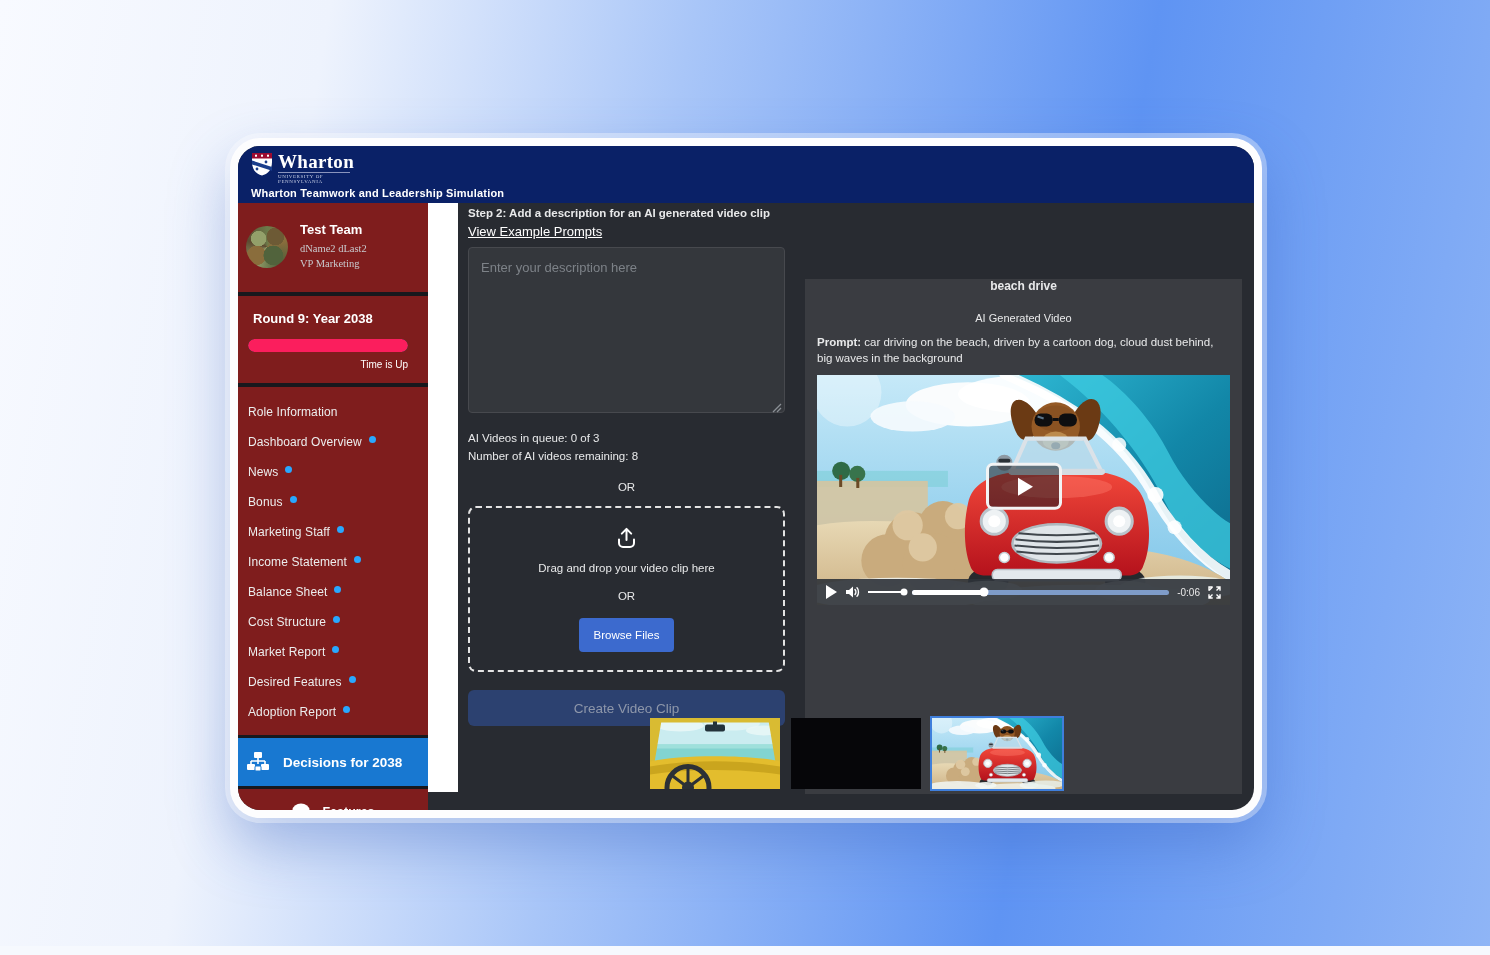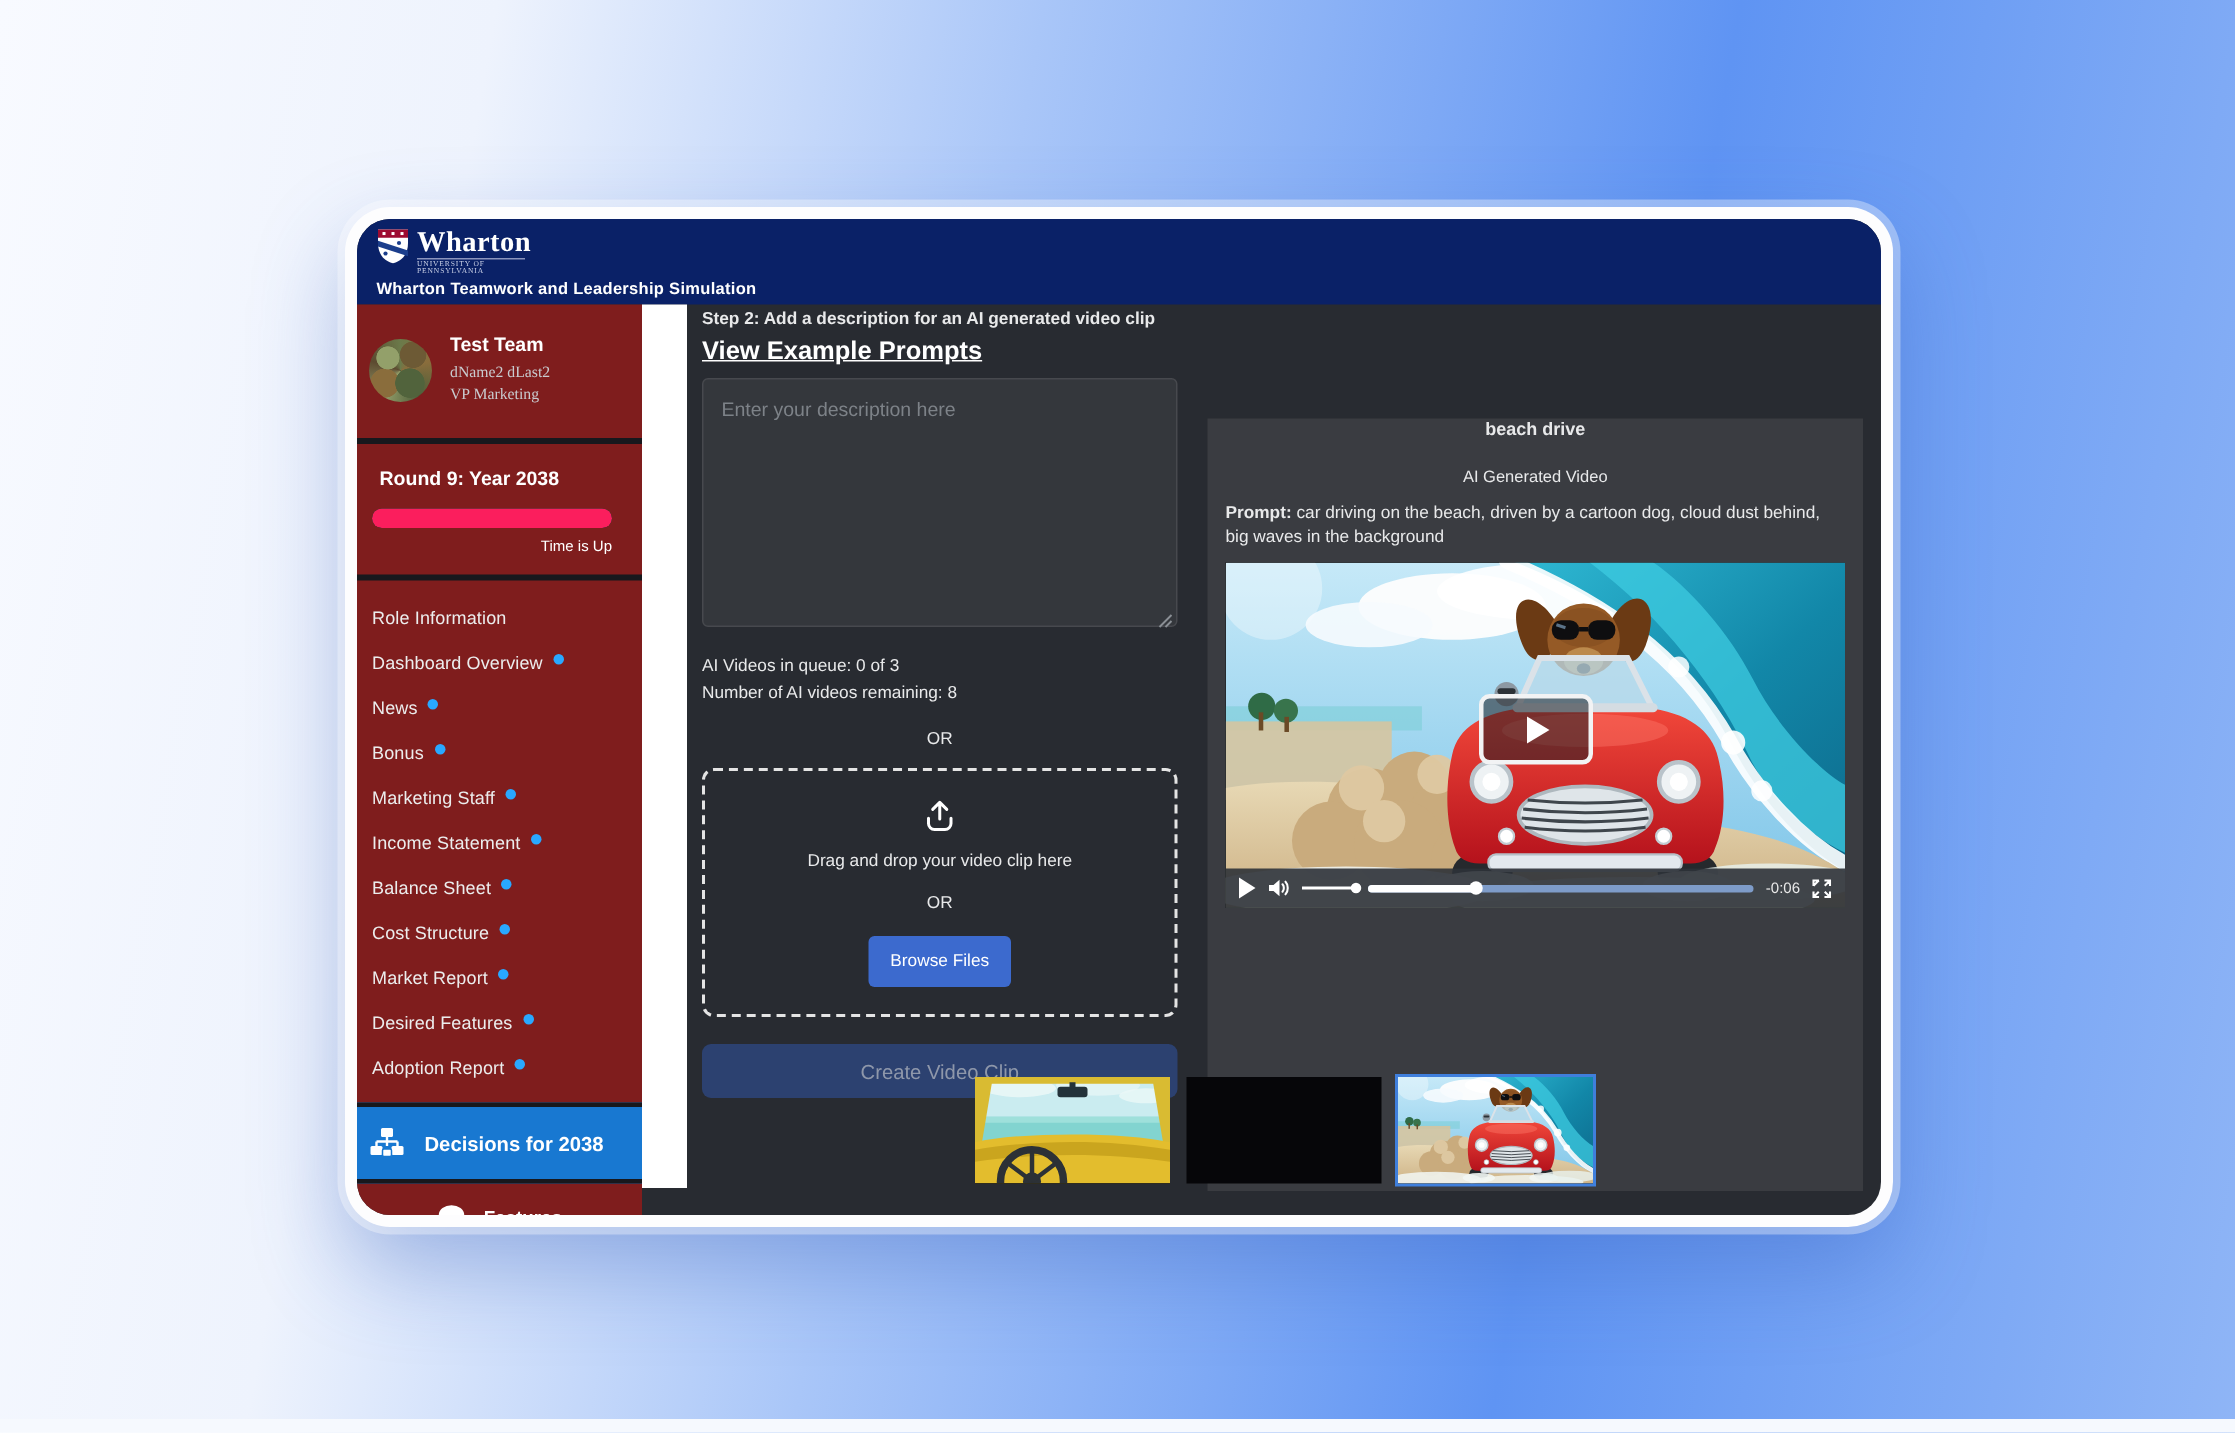--- a/index.html
+++ b/index.html
@@ -59,21 +59,21 @@
   .decisions-label { font-size:13.5px; font-weight:bold; }
   .messages-bar { min-height:46px; display:flex; align-items:center; justify-content:center; gap:9px; cursor:pointer; }
   .messages-label { font-size:12.5px; font-weight:bold; }
 
   .gap-strip { width:30px; flex-shrink:0; background:#ffffff; height:calc(100% - 18px); }
 
   
   .main { flex:1; position:relative; display:flex; gap:20px; padding:2px 12px 0 10px; color:#e8e9ea; min-width:0; }
   .form-col { width:317px; flex-shrink:0; }
   .step-title { font-size:11.5px; font-weight:bold; padding-top:2px; }
-  .example-link { display:inline-block; font-size:17px; color:#fff; text-decoration:underline; margin:5px 0 8px; cursor:pointer;font-weight:bold; }
+  .example-link { display:inline-block; font-size:13px; color:#fff; text-decoration:underline; margin:5px 0 8px; cursor:pointer; }
   .desc-wrap { position:relative; }
   .desc-input { width:100%; height:166px; background:#34373c; border:1px solid #47494e; border-radius:4px;
                 color:#dddddd; font-size:13px; font-family:"Liberation Sans",sans-serif; padding:12px; resize:none; }
   .desc-input::placeholder { color:#7d8288; }
   .grip { position:absolute; right:3px; bottom:4px; }
   .queue-line { font-size:11.5px; margin-top:15px; }
   .queue-line + .queue-line { margin-top:6px; }
   .or-center { text-align:center; font-size:11.5px; margin:19px 0 13px; }
   .dropzone { border:2px dashed #e4e4e4; border-radius:8px; height:166px;
               display:flex; flex-direction:column; align-items:center; justify-content:center; }

